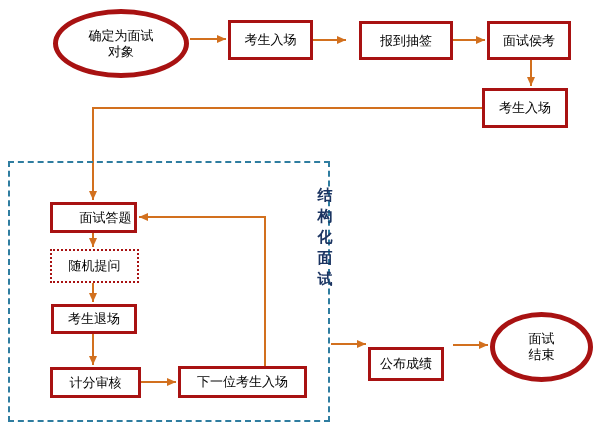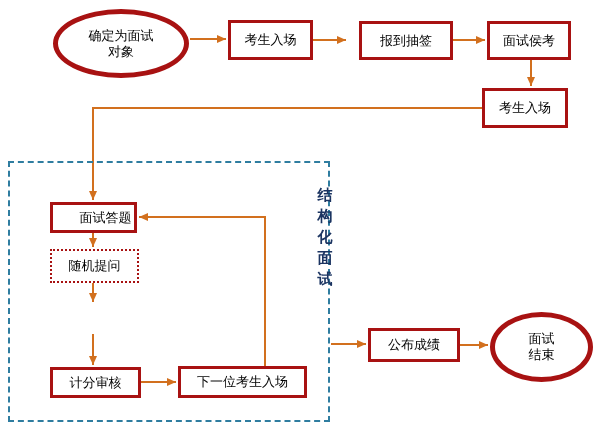--- a/index.html
+++ b/index.html
@@ -69,23 +69,24 @@
   <div class="node rect" style="left:348px;top:21px;width:94px;height:39px;margin-left:11px;">报到抽签</div>
 
   <div class="node rect" style="left:487px;top:21px;width:84px;height:39px;">面试侯考</div>
 
   <div class="node rect" style="left:482px;top:88px;width:86px;height:40px;">考生入场</div>
 
   <div class="node rect" style="left:50px;top:202px;width:87px;height:31px;padding-left:24px;">面试答题</div>
 
   <div class="node dotted" style="left:50px;top:249px;width:89px;height:34px;">随机提问</div>
 
+  <div class="node rect" style="left:51px;top:304px;width:86px;height:30px;">考生退场</div>
 
   <div class="node rect" style="left:178px;top:366px;width:129px;height:32px;">下一位考生入场</div>
 
   <div class="node rect" style="left:50px;top:367px;width:91px;height:31px;">计分审核</div>
 
-  <div class="node rect" style="left:368px;top:328px;width:92px;height:34px;">公布成绩</div>
+  <div class="node rect" style="left:368px;top:347px;width:76px;height:34px;">公布成绩</div>
 
   <div class="node ellipse" style="left:490px;top:312px;width:103px;height:70px;">面试
 结束</div>
 
 </div>
 
 </body></html>

